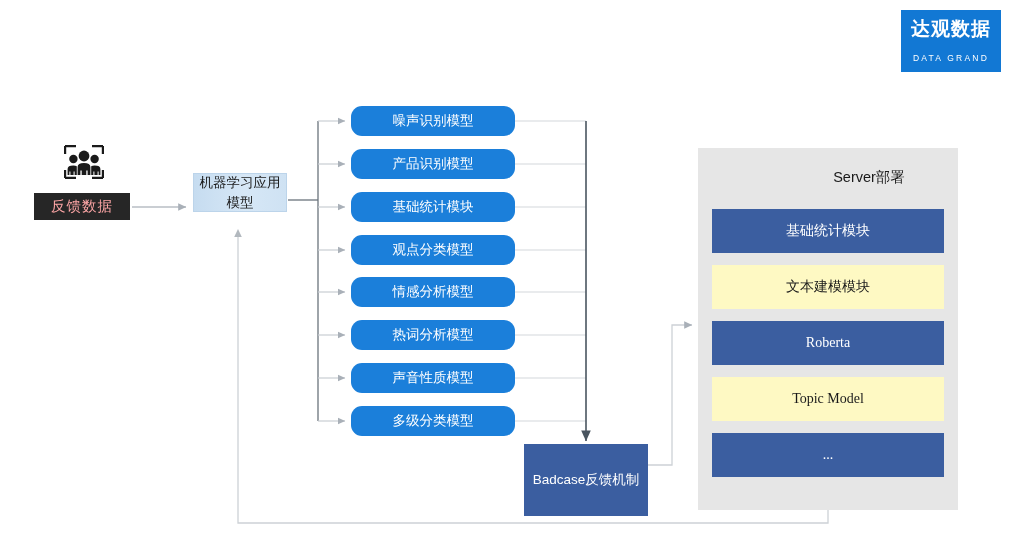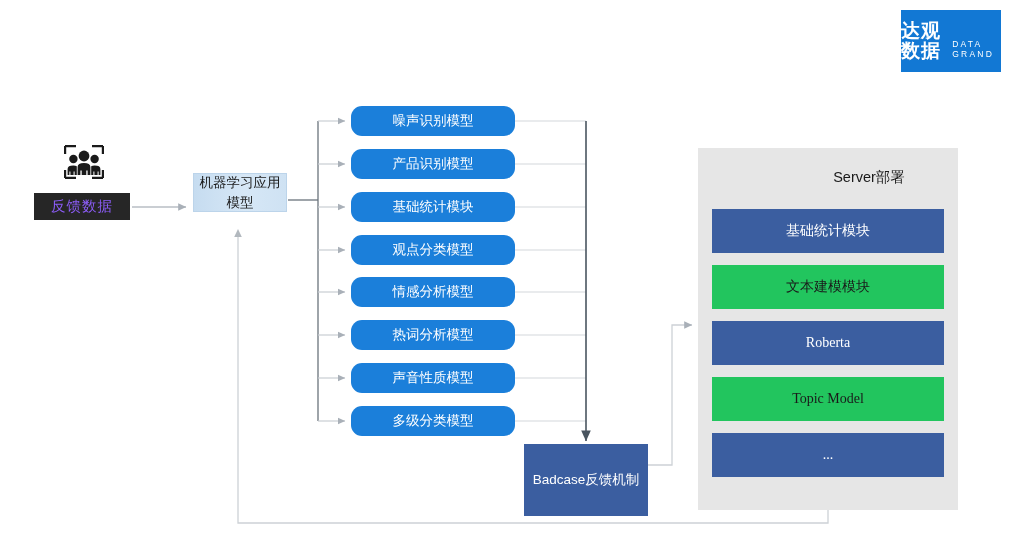--- a/index.html
+++ b/index.html
@@ -20,21 +20,21 @@
 
   
   .logo-box {
     position: absolute;
     left: 901px;
     top: 10px;
     width: 100px;
     height: 62px;
     background: #1278d4;
     display: flex;
-    flex-direction: row;
+    flex-direction: column;
     align-items: center;
     justify-content: center;
   }
   .logo-cn {
     color: #ffffff;
     font-size: 19px;
     font-weight: bold;
     letter-spacing: 1px;
     line-height: 1.05;
   }
@@ -55,21 +55,21 @@
   }
 
   
   .feedback-data {
     position: absolute;
     left: 34px;
     top: 193px;
     width: 96px;
     height: 27px;
     background: #262626;
-    color: #8b5cf6;
+    color: #fca5a5;
     font-size: 14.5px;
     display: flex;
     align-items: center;
     justify-content: center;
     letter-spacing: 1px;
   }
 
   
   .ml-box {
     position: absolute;
@@ -150,21 +150,21 @@
     align-items: center;
     justify-content: center;
     font-size: 14px;
     font-family: Liberation Serif, serif;
   }
   .module-blue {
     background: #3b5ea0;
     color: #ffffff;
   }
   .module-green {
-    background: #22c55e;
+    background: #fef9c3;
     color: #1a1a1a;
   }
 
   
   .connectors {
     position: absolute;
     left: 0;
     top: 0;
     width: 1024px;
     height: 554px;

